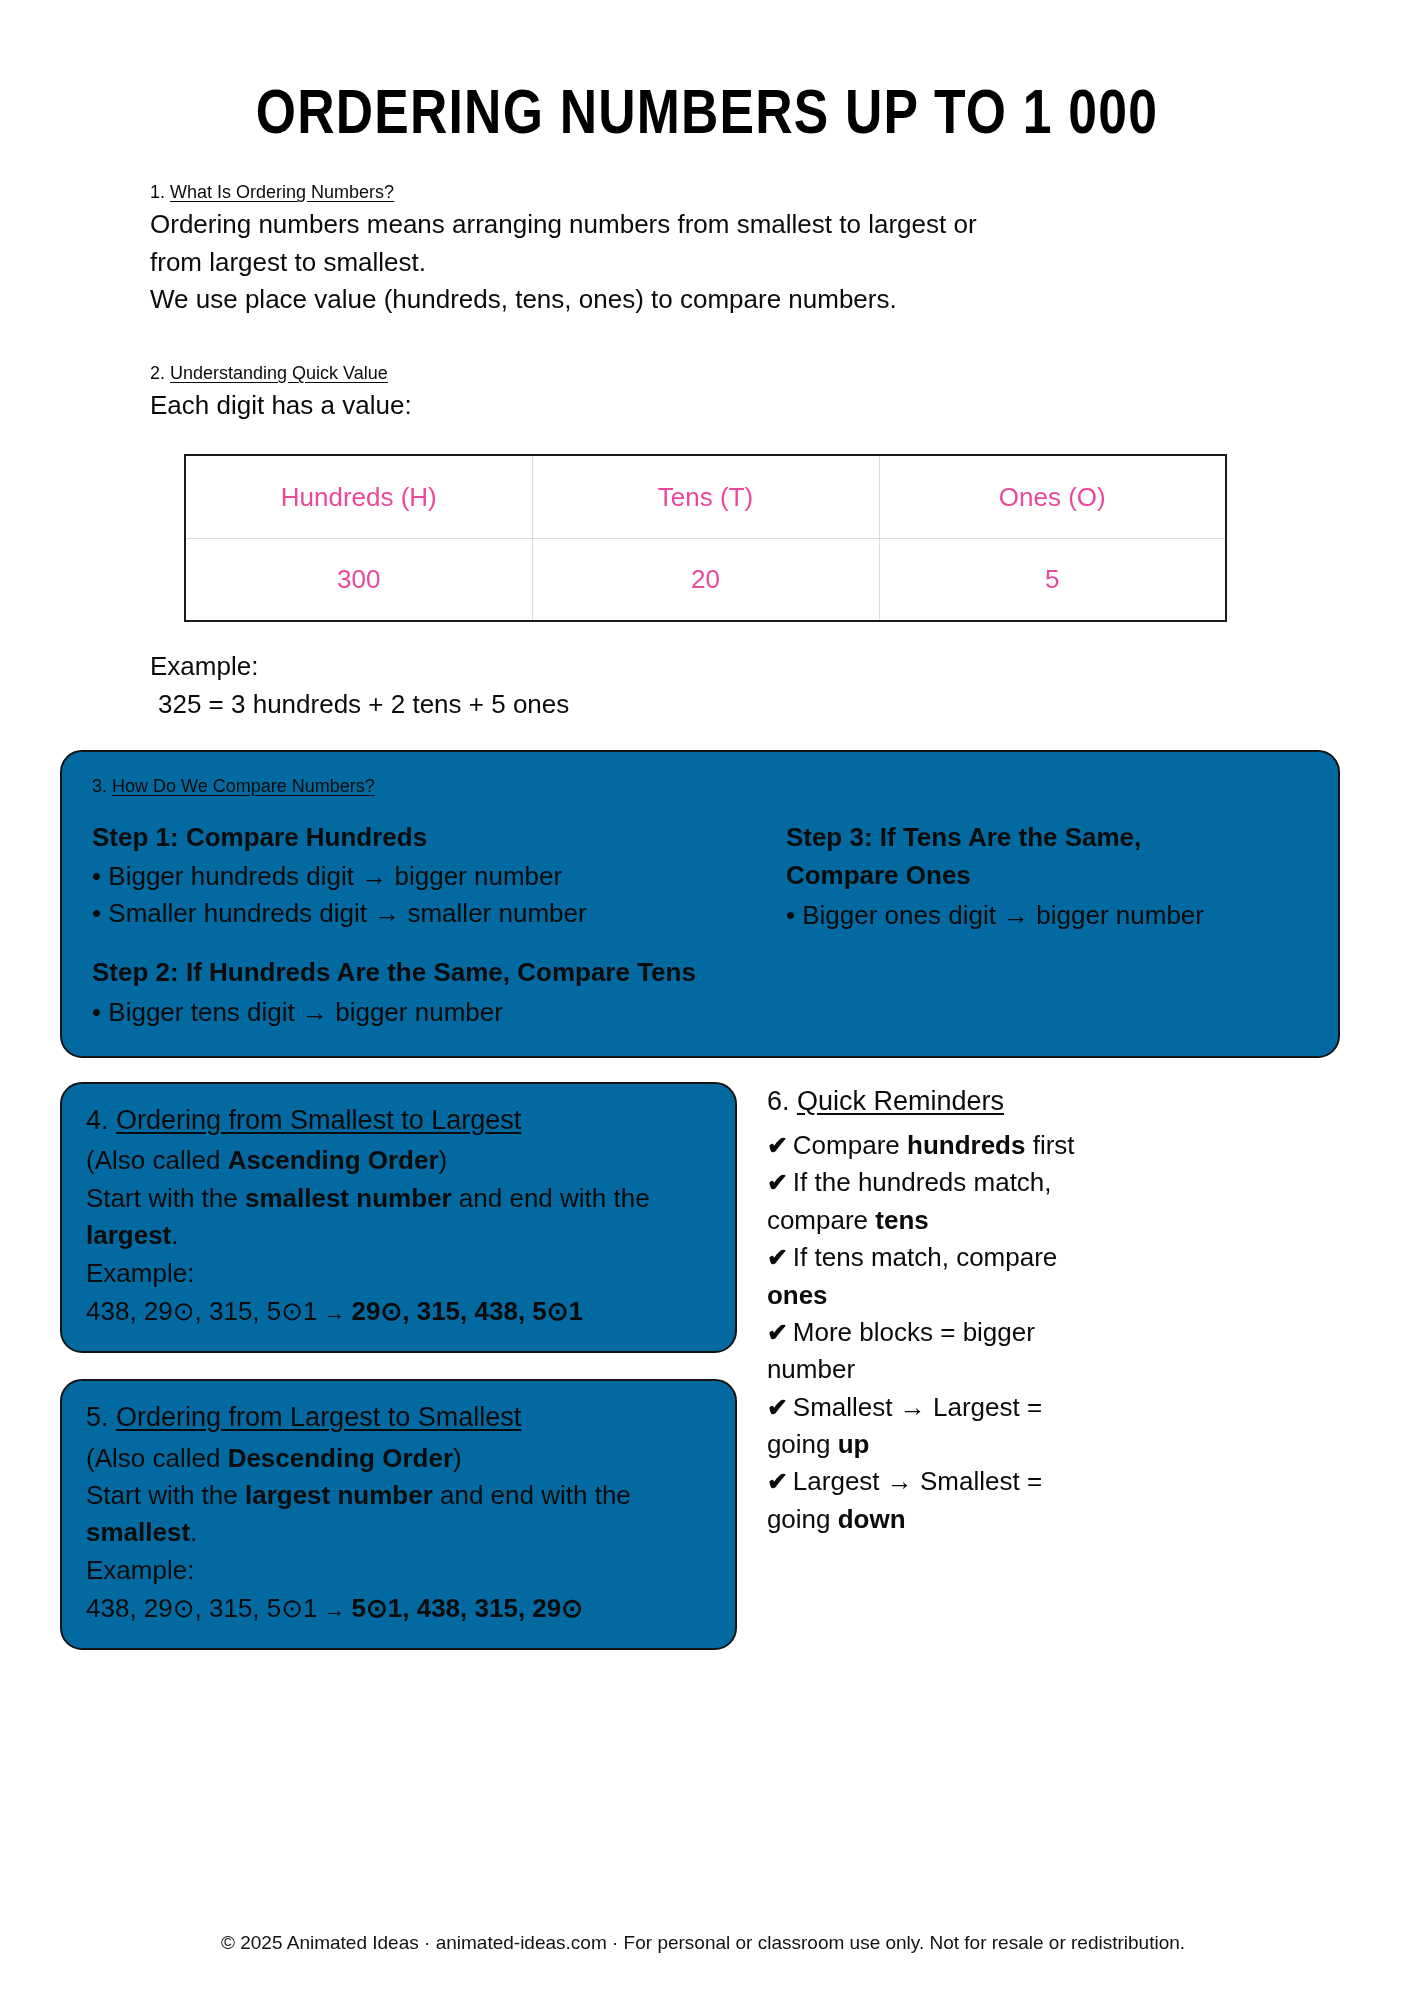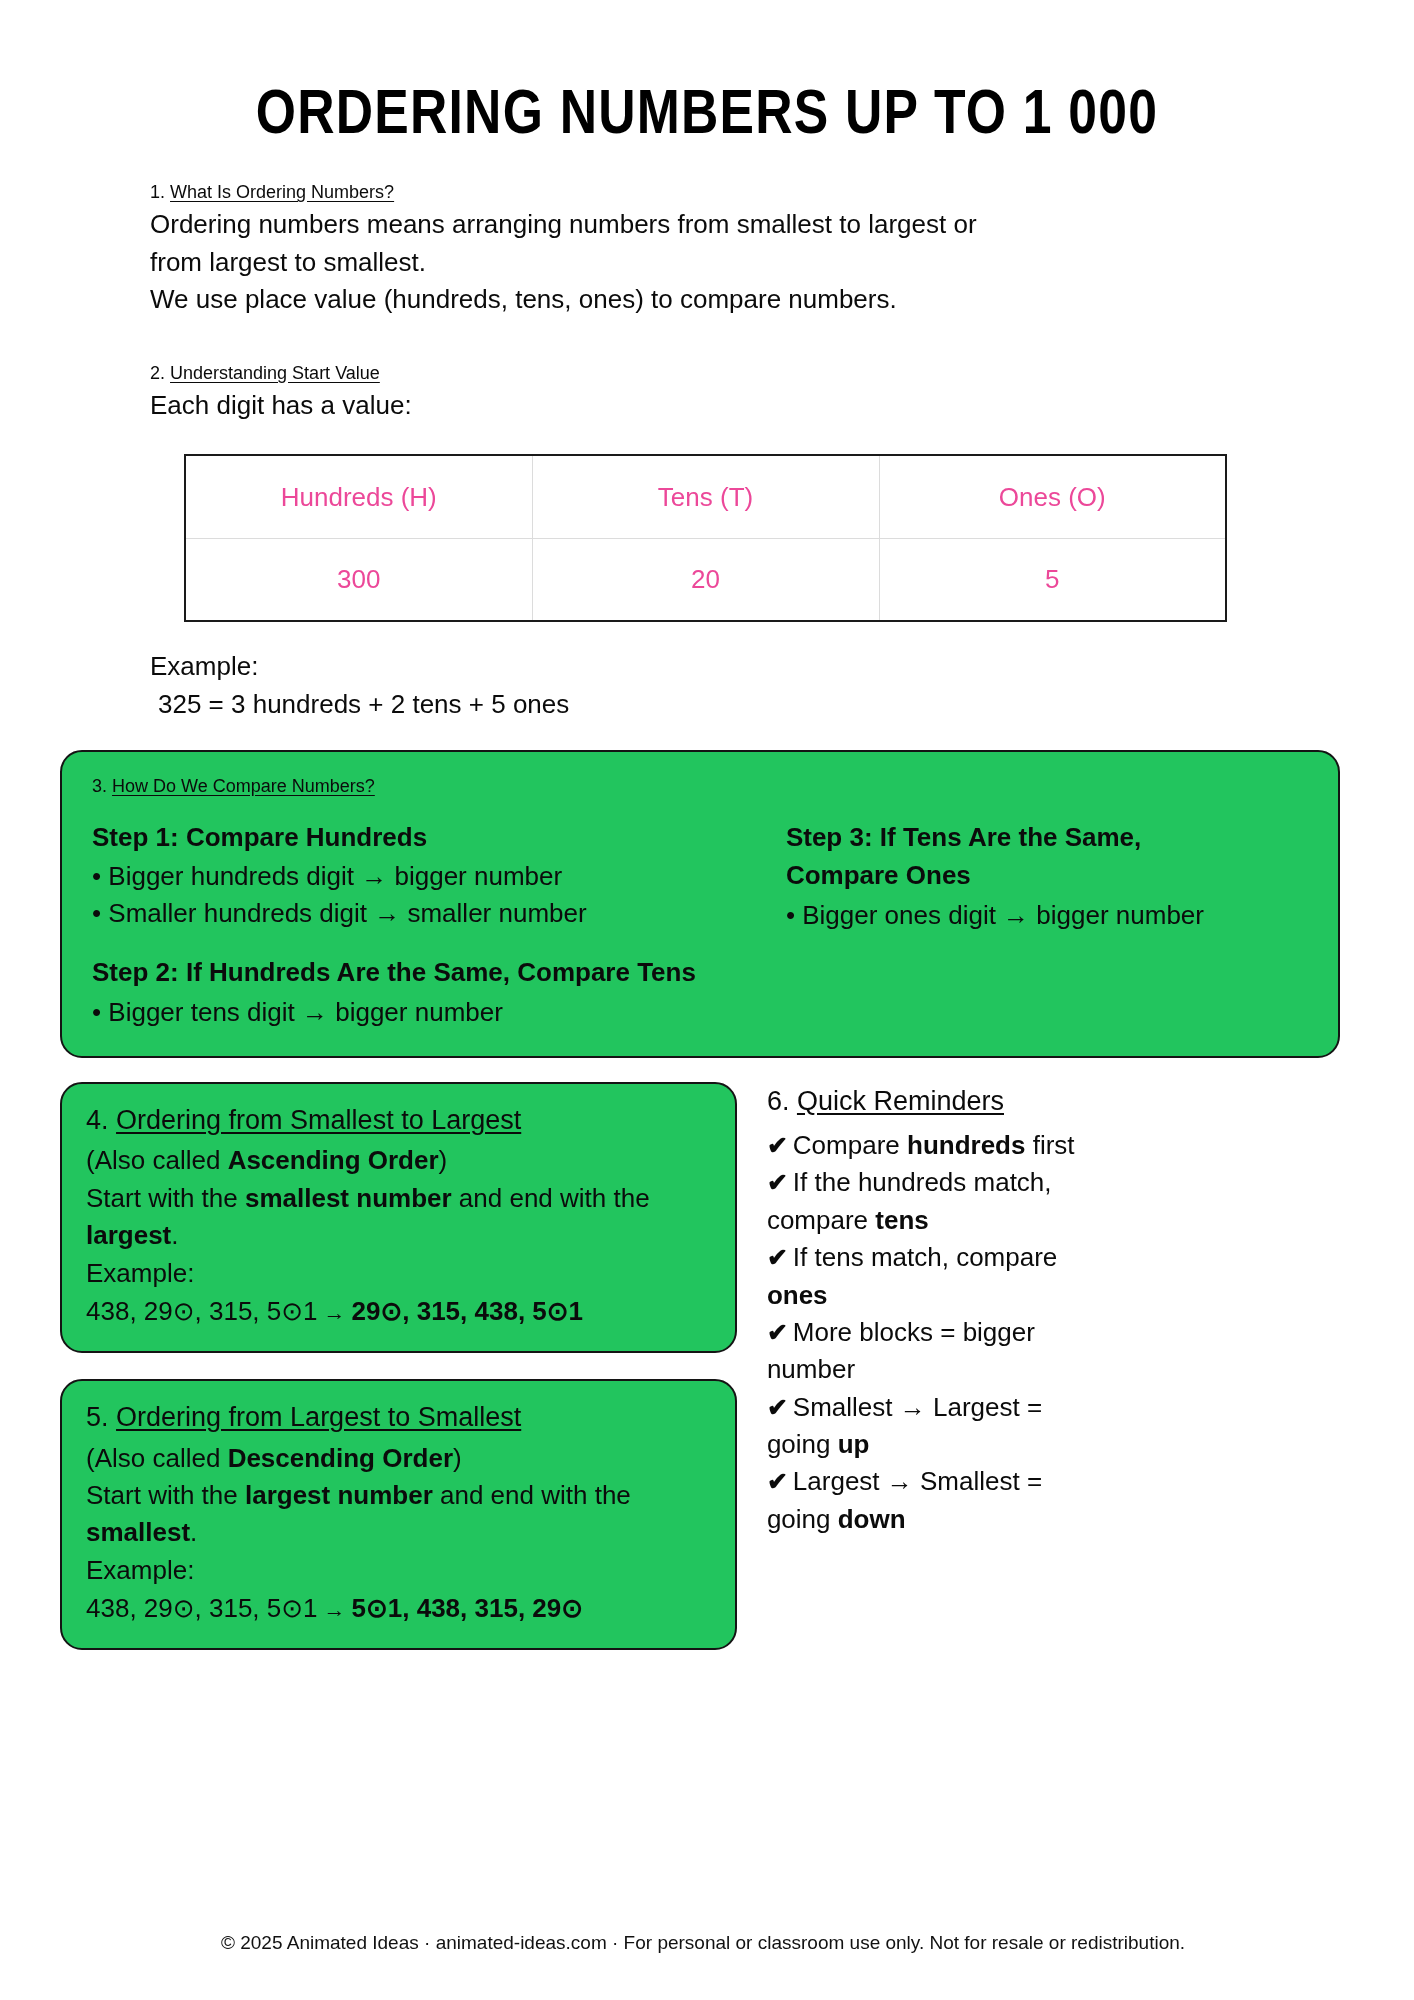--- a/index.html
+++ b/index.html
@@ -90,21 +90,21 @@
     margin: 26px 0 0 134px;
     font-size: 26px;
     line-height: 1.45;
   }
   .example-block .eq { margin-left: 8px; }
 
   
   .rbox {
     border: 2px solid #141414;
     border-radius: 22px;
-    background: #22c55e;
+    background: #0369a1;
   }
 
   .box3 {
     margin: 26px 0 0 44px;
     width: 1280px;
     padding: 22px 30px 26px 30px;
   }
   .box3 .lead {
     font-size: 26px;
     margin: 16px 0 0 34px;
@@ -195,21 +195,21 @@
         <span class="ttl">What Is Ordering Numbers?</span>
       </div>
       <div class="body-line">Ordering numbers means arranging numbers from smallest to largest or</div>
       <div class="body-line">from largest to smallest.</div>
       <div class="body-line">We use place value (hundreds, tens, ones) to compare numbers.</div>
     </div>
 
     <div class="sec2">
       <div class="sec-head">
         <span class="num">2.</span>
-        <span class="ttl">Understanding Start Value</span>
+        <span class="ttl">Understanding Quick Value</span>
       </div>
       <div class="body-line">Each digit has a value:</div>
     </div>
 
   </div>
 
   <div class="pv-wrap">
     <table class="pv">
       <tbody>
           <tr>

